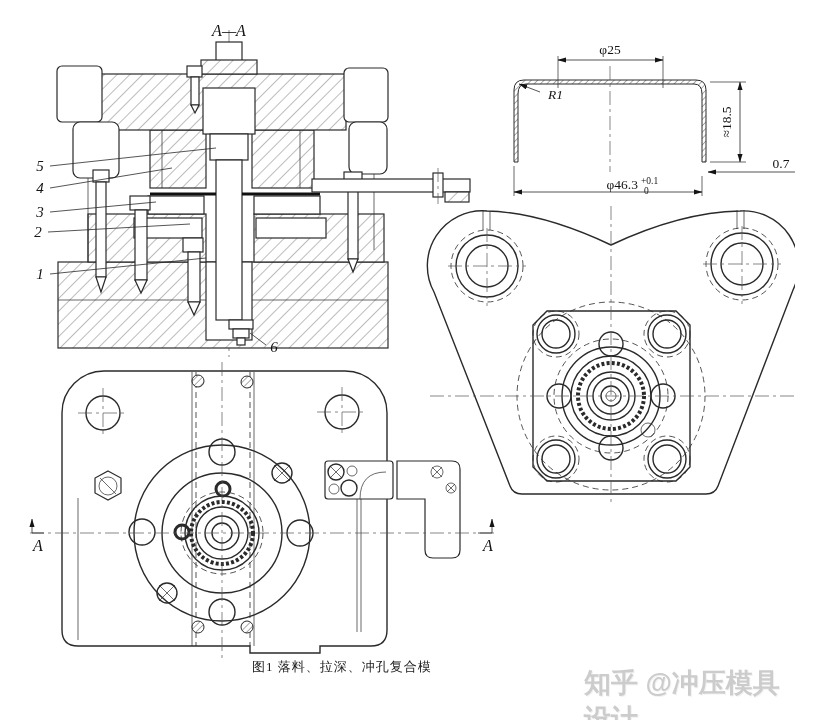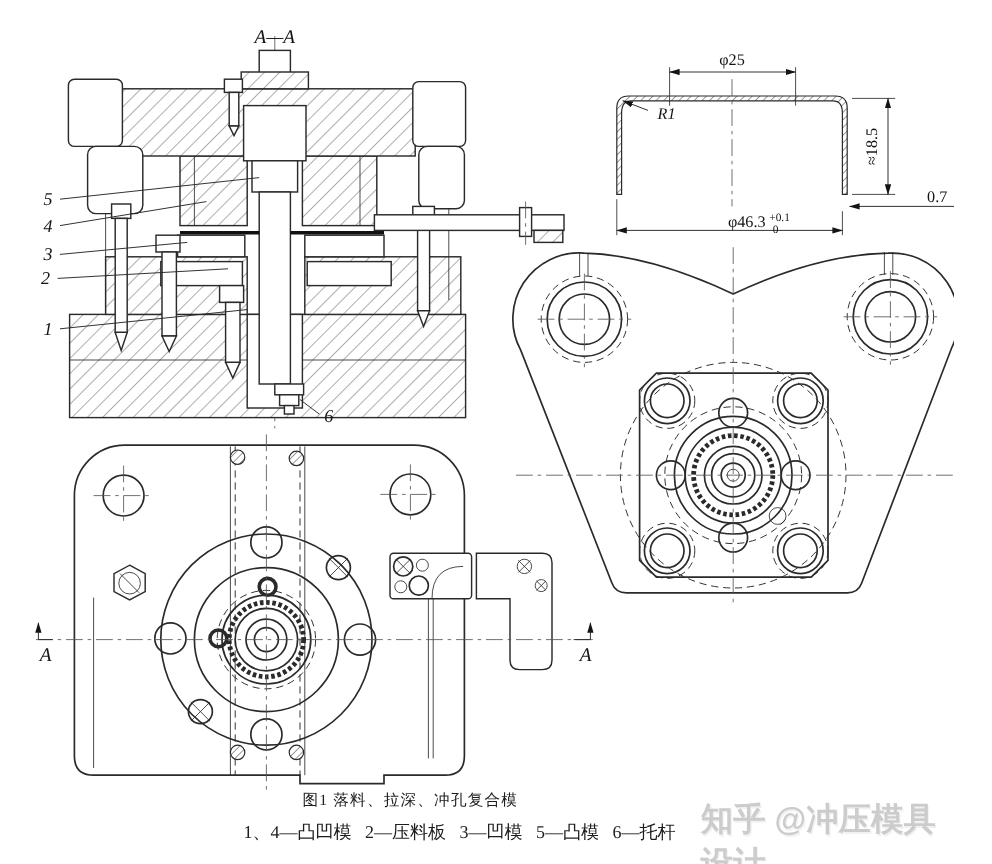--- a/index.html
+++ b/index.html
@@ -306,16 +306,15 @@
       <text class="secA" x="38" y="551" text-anchor="middle">A</text>
     </g>
     <g>
       <polyline class="diml" points="478,533 492,533 492,519" marker-end="url(#arr)"></polyline>
       <text class="secA" x="488" y="551" text-anchor="middle">A</text>
     </g>
   </g>
 </svg>
 
 <div class="caption">图1 落料、拉深、冲孔复合模</div>
-<div class="legend">1、4—凸凹模   2—压料板   3—凹模   5—凸模   6—托杆</div>
 <div class="watermark">知乎 @冲压模具设计</div>
 
 </div>
 
 </body></html>

